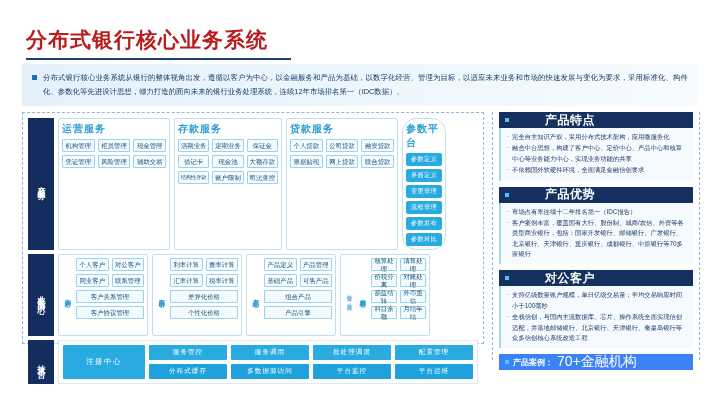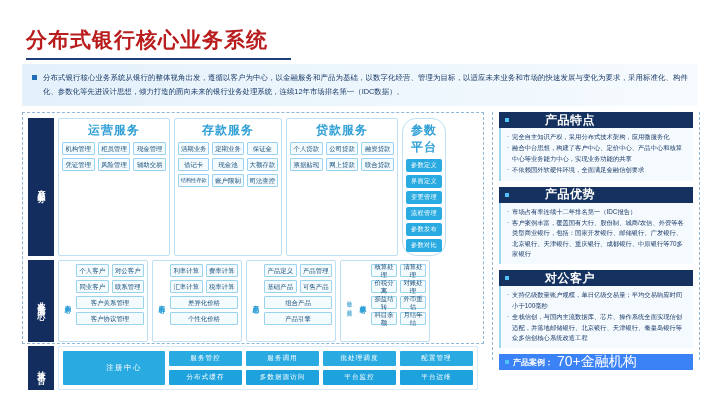--- a/index.html
+++ b/index.html
@@ -48,21 +48,21 @@
     writing-mode:vertical-rl;text-orientation:upright;
   }
   .row-body{flex:1 1 auto;display:flex;gap:4px;}
 
   
   .group{
     border:1px solid #bfe0f2;background:#ffffff;border-radius:2px;
     padding:3px;box-sizing:border-box;display:flex;flex-direction:column;
   }
   .group-title{
-    font-size:12px;color:#2f9fd6;font-weight:bold;text-align:center;
+    font-size:10px;color:#2f9fd6;font-weight:bold;text-align:left;
     letter-spacing:1px;margin-bottom:3px;
   }
   .cells{display:flex;flex-wrap:wrap;gap:3px;}
   .cell{
     border:1px solid #9ad3ee;background:#f3fbfe;color:#1b4e78;
     font-size:6.4px;text-align:center;border-radius:1px;
     display:flex;align-items:center;justify-content:center;
     line-height:1.1;padding:0 1px;box-sizing:border-box;
     height:13px;
   }
@@ -98,21 +98,21 @@
   .vcells{flex:1 1 auto;display:flex;flex-wrap:wrap;gap:3px;align-content:flex-start;}
 
   
   .tech{
     flex:1 1 auto;border:1px solid #d7eaf6;background:#fff;
     padding:4px;box-sizing:border-box;display:flex;gap:4px;align-items:stretch;
   }
   .tech-main{
     width:82px;flex:0 0 82px;background:#29abe2;color:#fff;
     font-size:7.4px;letter-spacing:1.5px;
-    display:flex;align-items:center;justify-content:center;border-radius:1px;padding-left:20px;
+    display:flex;align-items:center;justify-content:center;border-radius:1px;
   }
   .tech-grid{flex:1 1 auto;display:grid;grid-template-columns:repeat(4,1fr);gap:4px;}
   .tech-btn{
     background:#29abe2;color:#fff;font-size:6.6px;letter-spacing:1px;
     display:flex;align-items:center;justify-content:center;height:15px;border-radius:1px;
   }
   .tech-btn.alt{background:#1ea2dd;}
 
   
   .panel{

